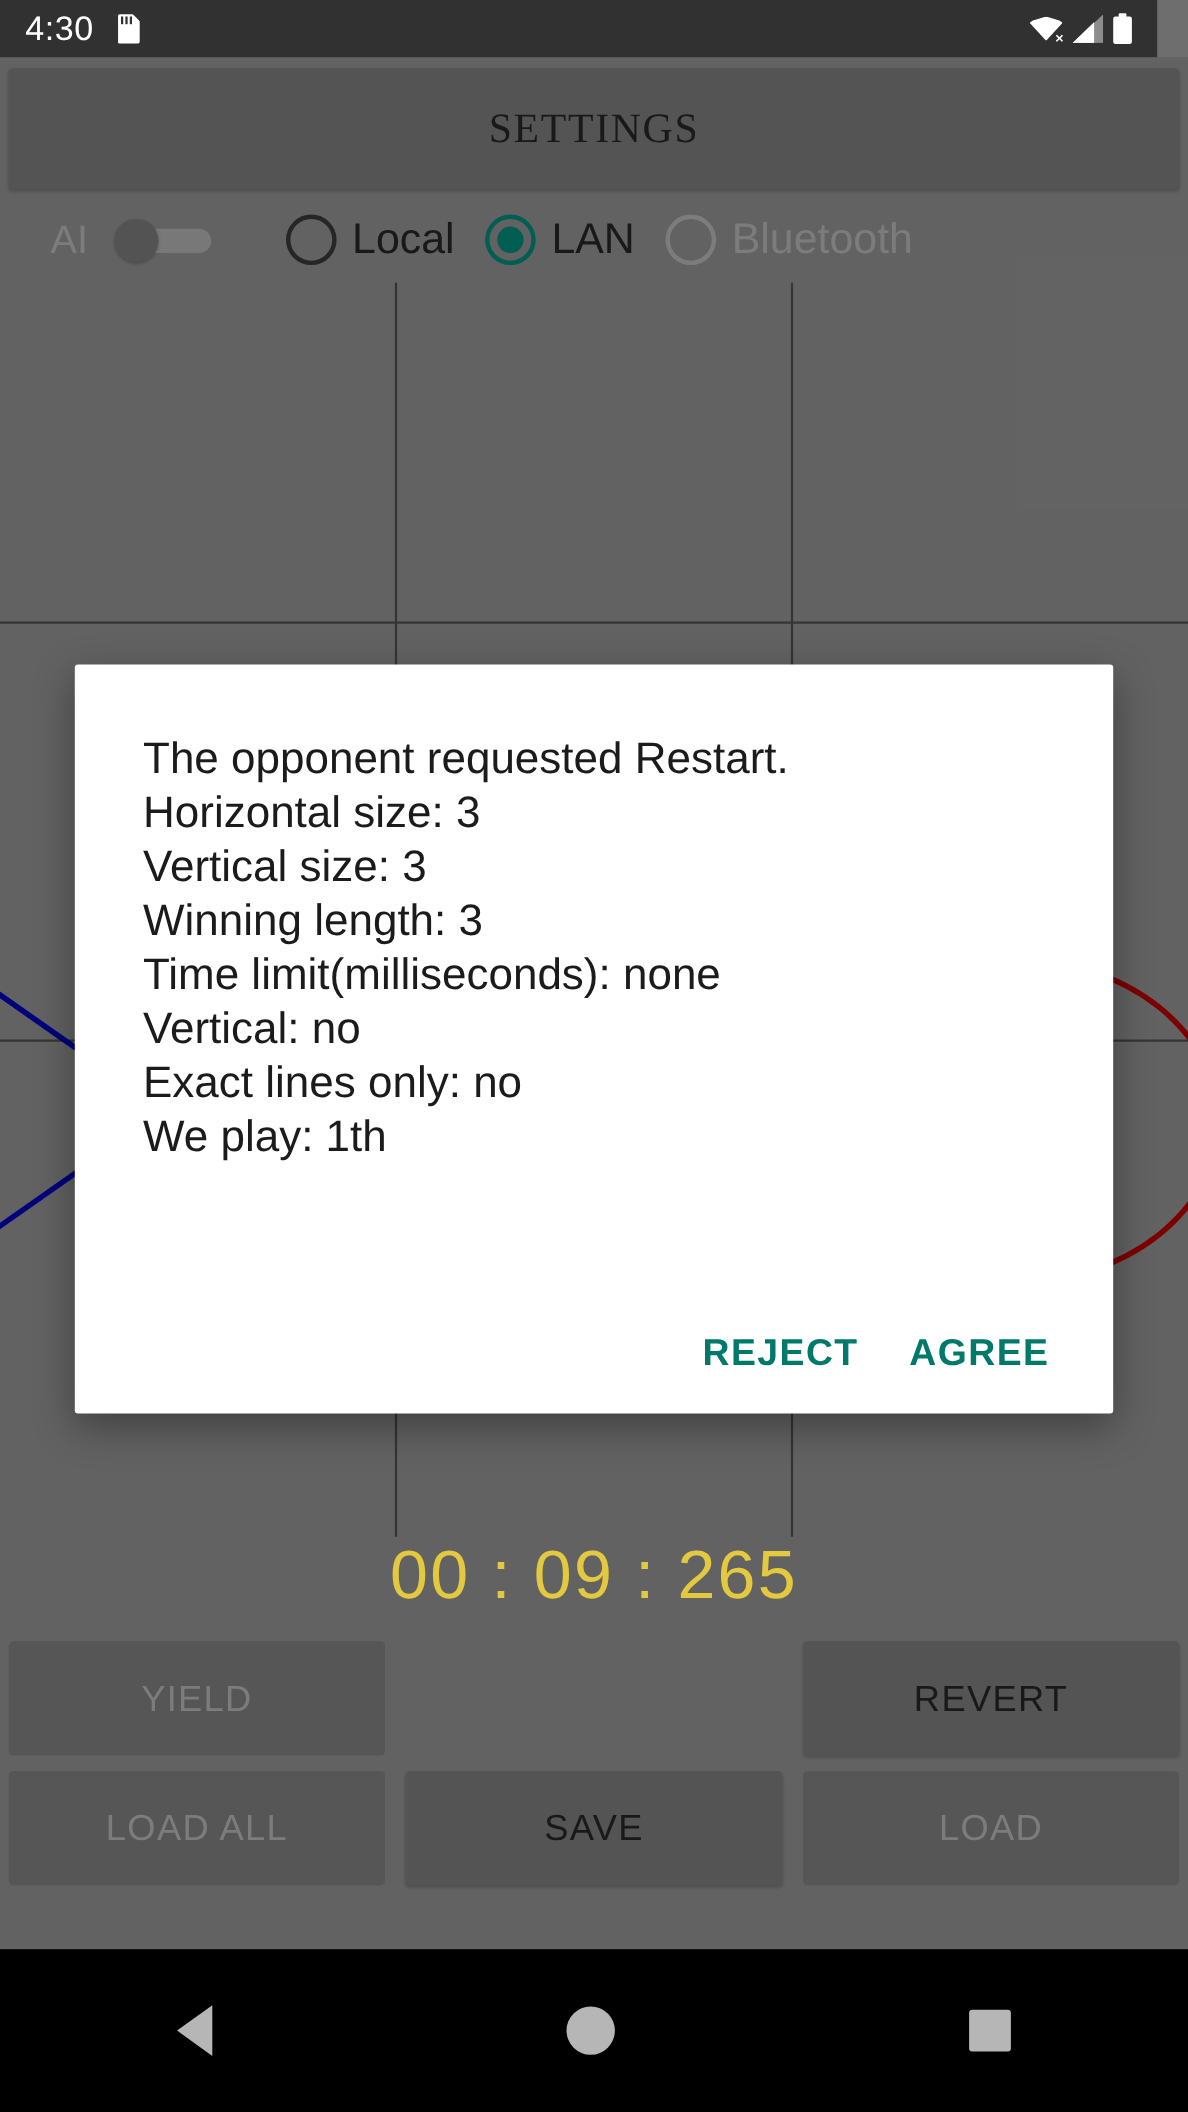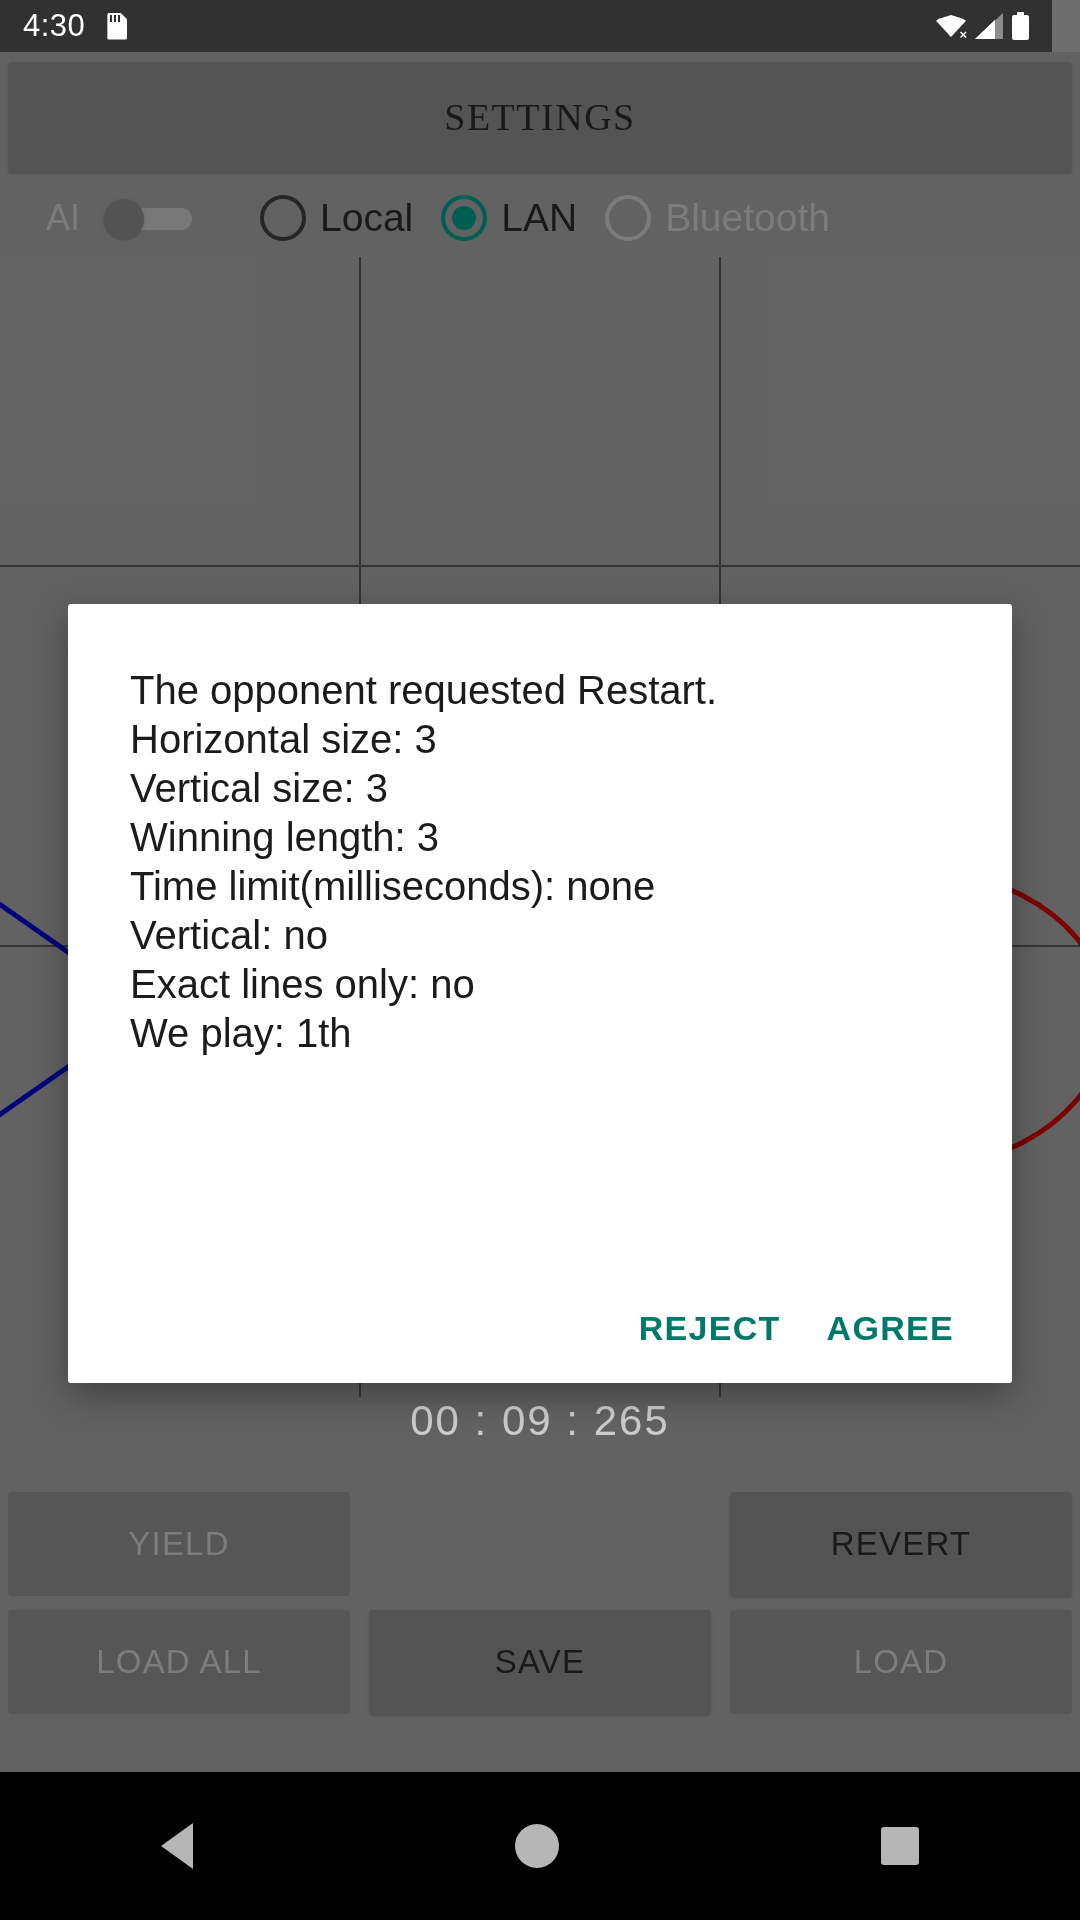--- a/index.html
+++ b/index.html
@@ -94,21 +94,21 @@
   .hline{position:absolute;left:0;width:1080px;height:2px;background:#3a3a3a;}
 
   .markX{position:absolute;}
   .markX span{position:absolute;left:0;top:50%;width:100%;height:5px;
       background:#00008b;transform-origin:center;}
   .markO{position:absolute;border:5px solid #8b0000;border-radius:50%;box-sizing:border-box;}
 
   
   .timer{
     position:absolute;left:0;top:1345px;width:1080px;
-    text-align:center;font-size:42px;color:#e5e5e5;letter-spacing:2px;
+    text-align:center;font-size:62px;color:#fde047;letter-spacing:2px;
   }
 
   
   .btn-grid{
     position:absolute;left:0;top:1440px;width:1080px;
   }
   .btn-row{display:flex;justify-content:space-between;padding:0 8px;box-sizing:border-box;margin-bottom:14px;}
   .gbtn{
     width:342px;height:104px;background:#5e5e5e;border-radius:4px;
     display:flex;align-items:center;justify-content:center;
@@ -116,21 +116,21 @@
     box-shadow:0 2px 3px rgba(0,0,0,0.18);
   }
   .gbtn.disabled{color:#8b8b8b;box-shadow:none;background:#606060;}
 
   
   .scrim{
     position:absolute;left:0;top:52px;width:1080px;height:1720px;
     background:rgba(0,0,0,0.10);z-index:20;
   }
   .dialog{
-    position:absolute;left:68px;top:604px;width:944px;height:779px;
+    position:absolute;left:68px;top:604px;width:944px;height:681px;
     background:#ffffff;border-radius:3px;z-index:30;
     box-shadow:0 12px 36px rgba(0,0,0,0.35);
     box-sizing:border-box;
   }
   .dlg-body{
     position:absolute;left:62px;top:62px;right:40px;
   }
   .dlg-line{
     font-size:40px;color:#1b1b1b;line-height:49px;white-space:nowrap;
   }

